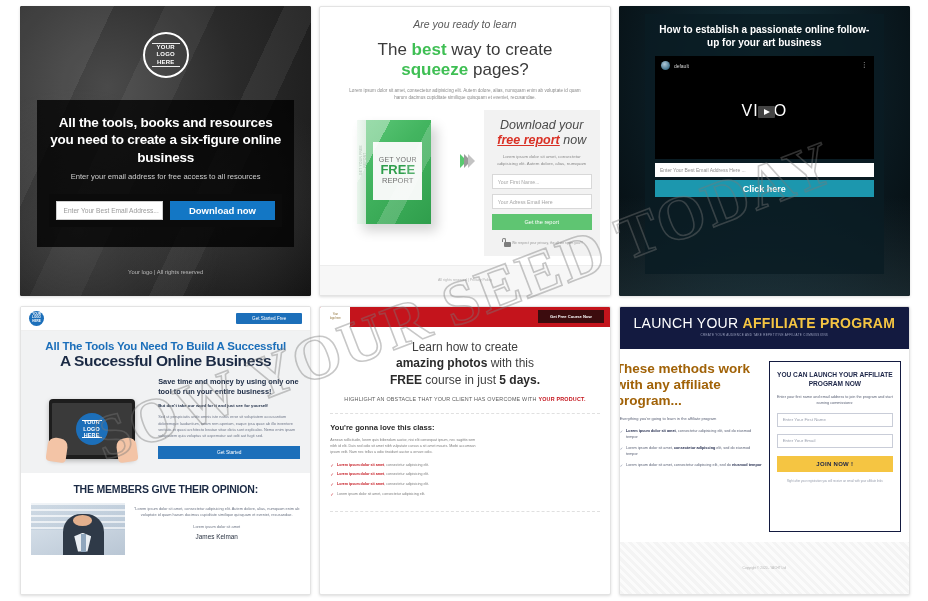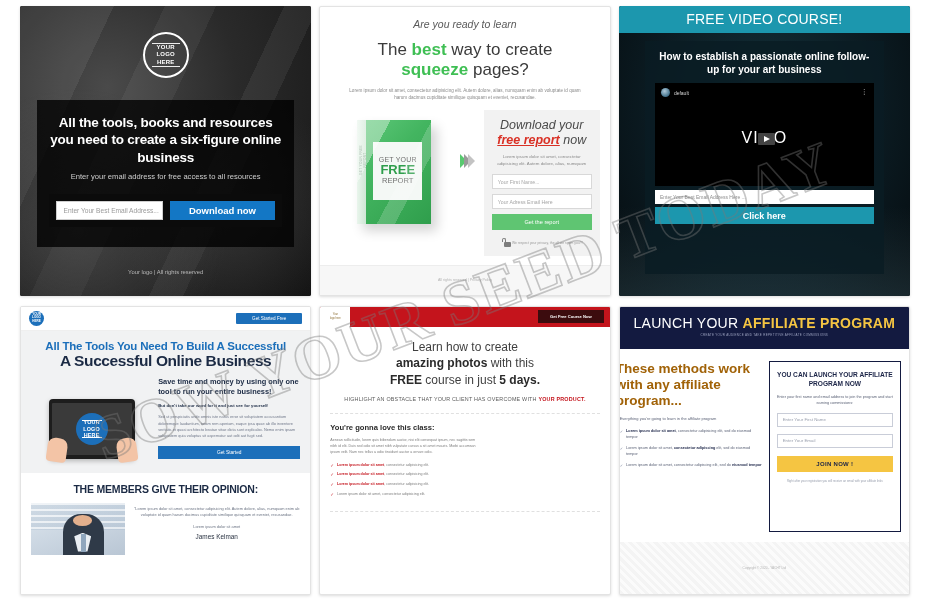--- a/index.html
+++ b/index.html
@@ -361,21 +361,20 @@
         </div>
       </div>
     </div>
     <div class="footer">
       <span>All rights reserved | Privacy Policy</span>
     </div>
    </div>
   </div>
 
   <div class="card c3">
-    <div class="topbar">FREE VIDEO COURSE!</div>
     <div class="hero">
       <div class="heroimg"></div>
       <div class="box">
         <h2>How to establish a passionate online follow-up for your art business</h2>
         <div class="player">
           <div class="pbar">
             <span class="pavatar"></span>
             <span class="pname">default</span>
             <span class="pdots">⋮</span>
           </div>

